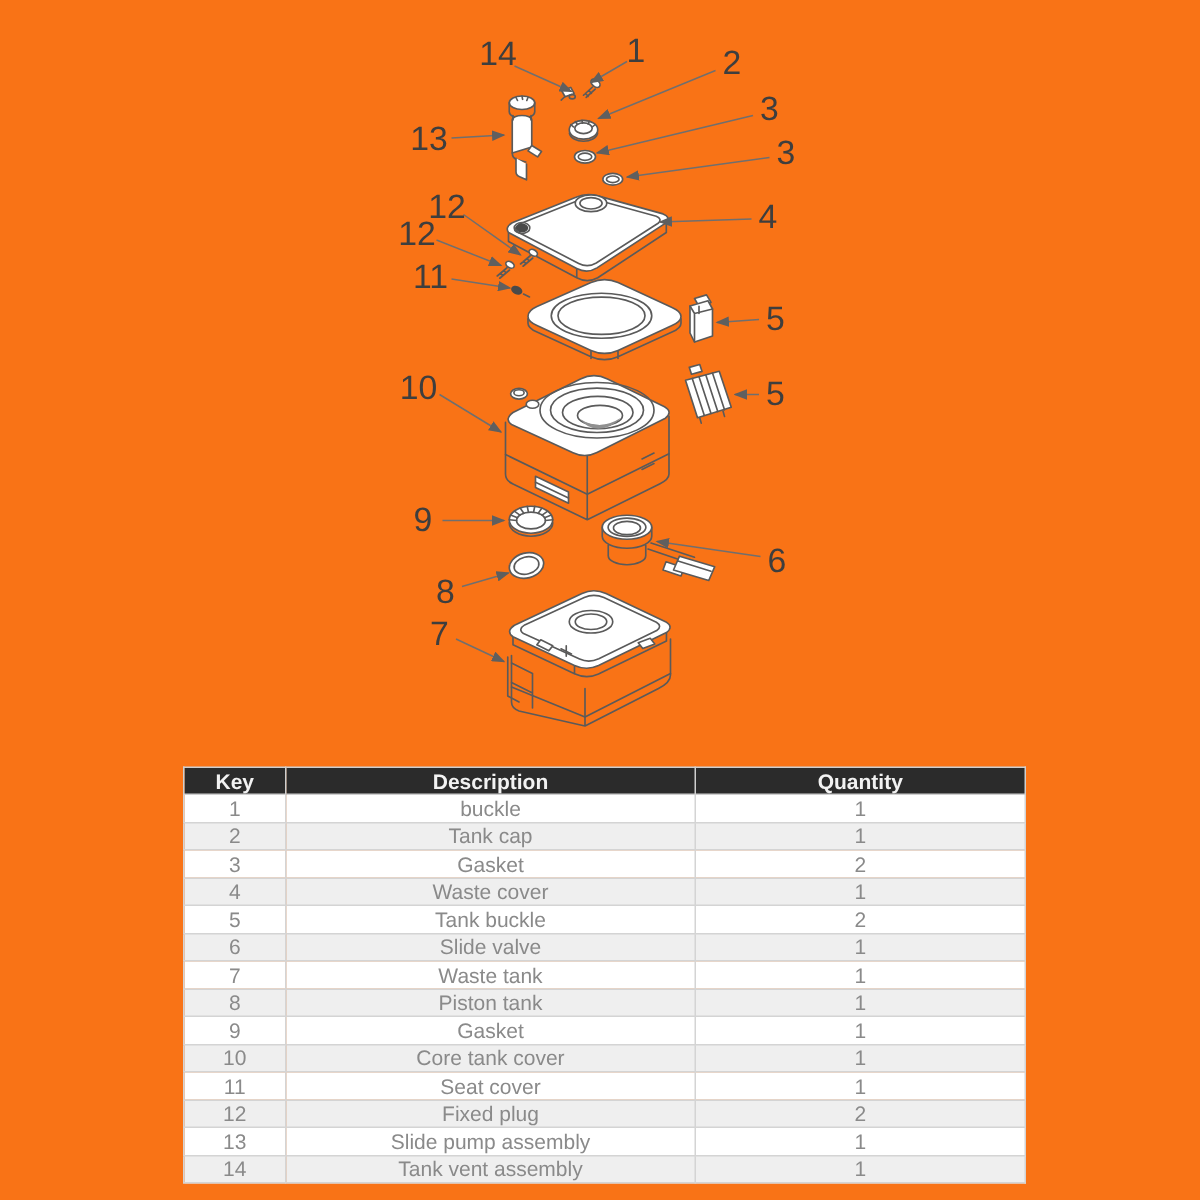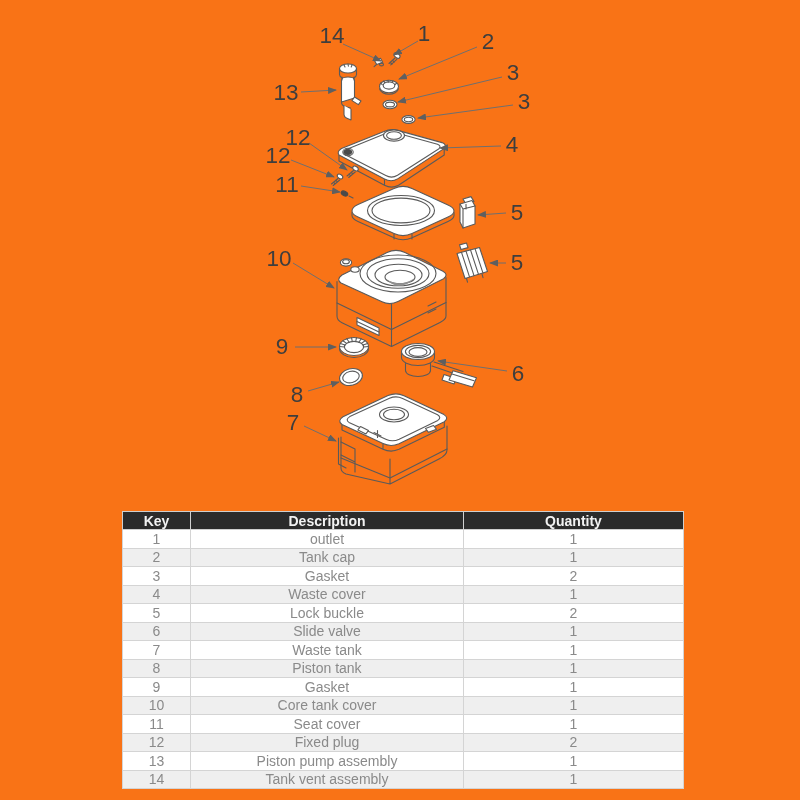--- a/index.html
+++ b/index.html
@@ -216,41 +216,41 @@
       <thead>
         <tr>
           <th>Key</th>
           <th>Description</th>
           <th>Quantity</th>
         </tr>
       </thead>
       <tbody>
           <tr>
             <td>1</td>
-            <td>outlet</td>
+            <td>buckle</td>
             <td>1</td>
           </tr>
           <tr class="alt">
             <td>2</td>
             <td>Tank cap</td>
             <td>1</td>
           </tr>
           <tr>
             <td>3</td>
             <td>Gasket</td>
             <td>2</td>
           </tr>
           <tr class="alt">
             <td>4</td>
             <td>Waste cover</td>
             <td>1</td>
           </tr>
           <tr>
             <td>5</td>
-            <td>Lock buckle</td>
+            <td>Tank buckle</td>
             <td>2</td>
           </tr>
           <tr class="alt">
             <td>6</td>
             <td>Slide valve</td>
             <td>1</td>
           </tr>
           <tr>
             <td>7</td>
             <td>Waste tank</td>
@@ -276,21 +276,21 @@
             <td>Seat cover</td>
             <td>1</td>
           </tr>
           <tr class="alt">
             <td>12</td>
             <td>Fixed plug</td>
             <td>2</td>
           </tr>
           <tr>
             <td>13</td>
-            <td>Piston pump assembly</td>
+            <td>Slide pump assembly</td>
             <td>1</td>
           </tr>
           <tr class="alt">
             <td>14</td>
             <td>Tank vent assembly</td>
             <td>1</td>
           </tr>
         </tbody>
     </table>
   </div>

